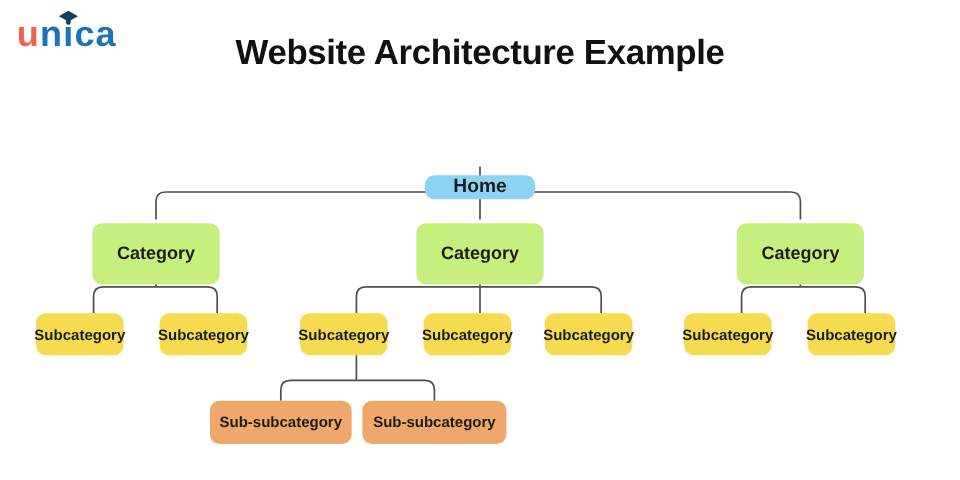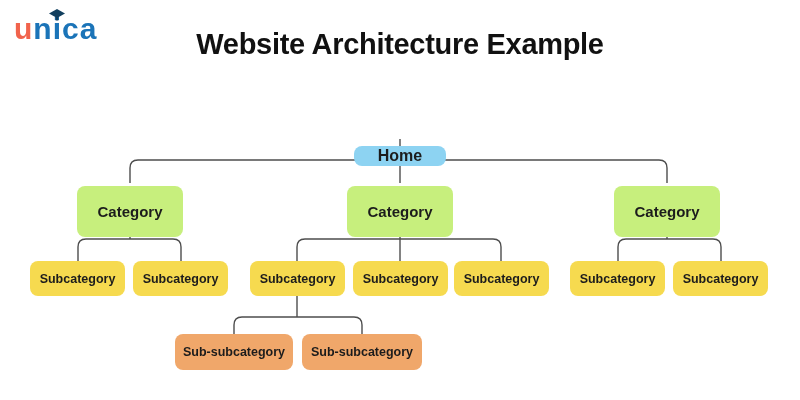--- a/index.html
+++ b/index.html
@@ -44,21 +44,21 @@
 
   
   .node {
     position: absolute; display: flex; align-items: center; justify-content: center;
     border-radius: 8px; color: var(--c-node-text); font-weight: 600;
     white-space: nowrap;
   }
   .n-home   { background: var(--c-home); width: 92px; height: 20px; left: 354px; top: 103px; font-size: 16px; margin-top: 43px; }
   .n-cat    { background: var(--c-category); width: 106px; height: 51px; top: 186px; font-size: 15px; }
   #cat-1 { left: 77px; }  #cat-2 { left: 347px; }  #cat-3 { left: 614px; }
-  .n-sub    { background: var(--c-subcategory); width: 95px; height: 35px; top: 261px; font-size: 12.5px; }
+  .n-sub    { background: var(--c-subcategory); width: 73px; height: 35px; top: 261px; font-size: 12.5px; }
   #sub-1 { left: 30px; }  #sub-2 { left: 133px; }
   #sub-3 { left: 250px; } #sub-4 { left: 353px; } #sub-5 { left: 454px; }
   #sub-6 { left: 570px; } #sub-7 { left: 673px; }
   .n-subsub { background: var(--c-sub-subcategory); width: 118px; height: 36px; top: 334px; font-size: 12.5px; text-align: center; }
   #subsub-1 { left: 175px; } #subsub-2 { left: 302px; width: 120px; }
 </style>
 </head>
 <body>
 
 <div class="canvas">

